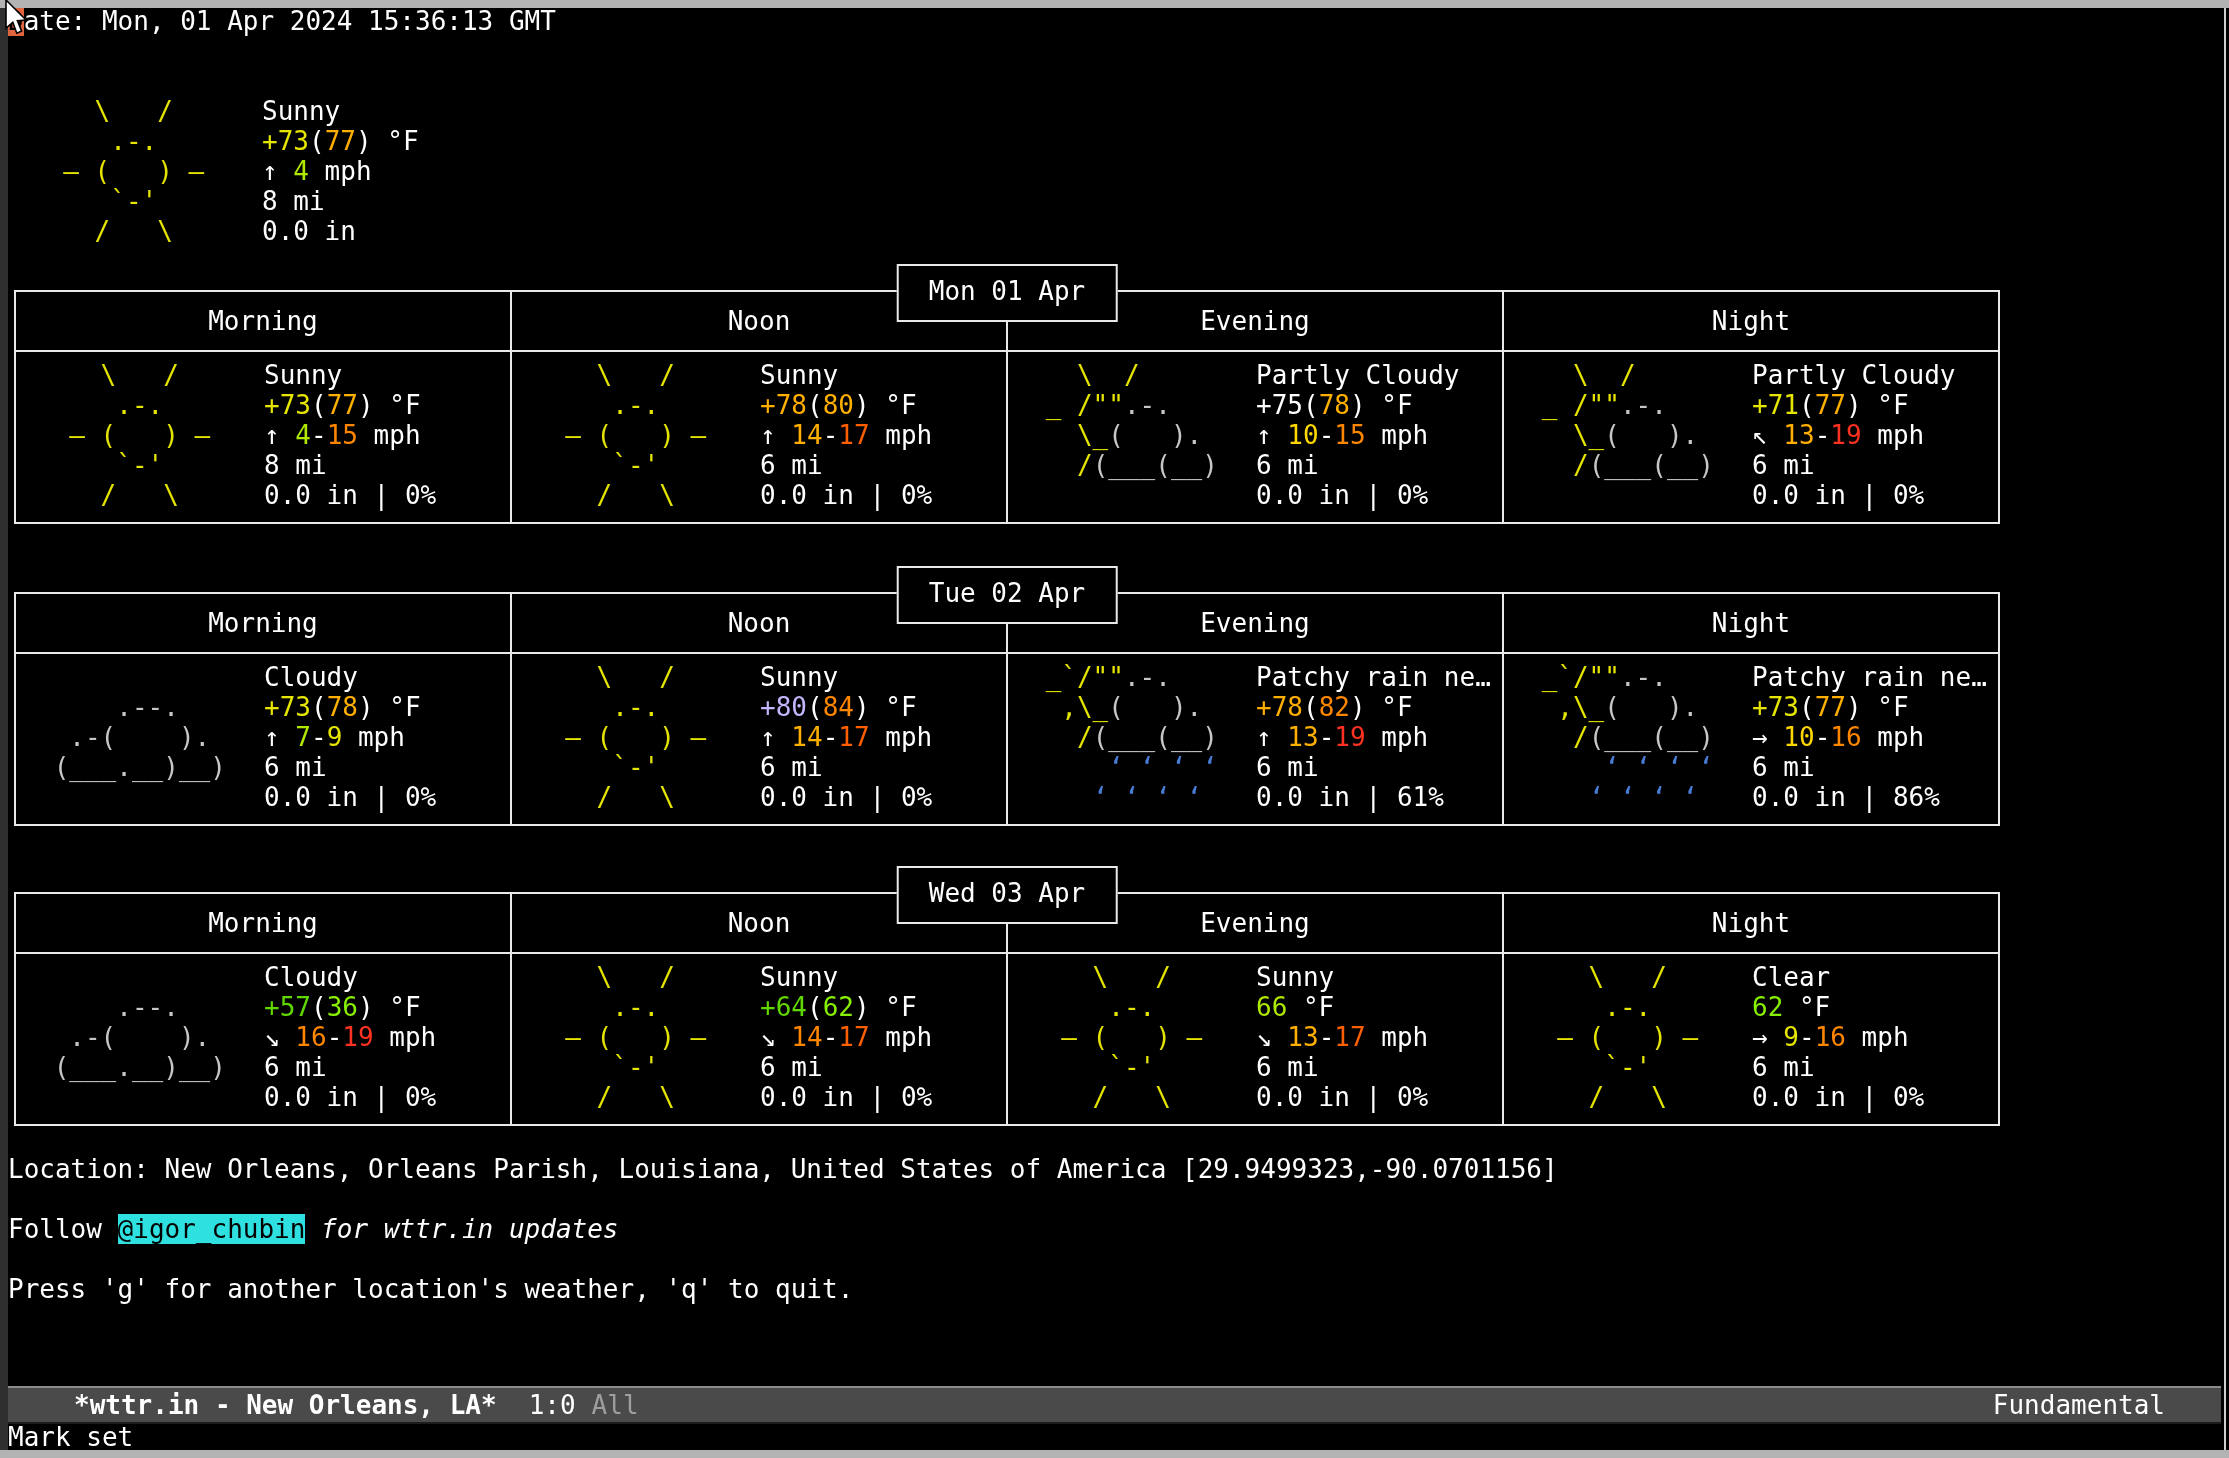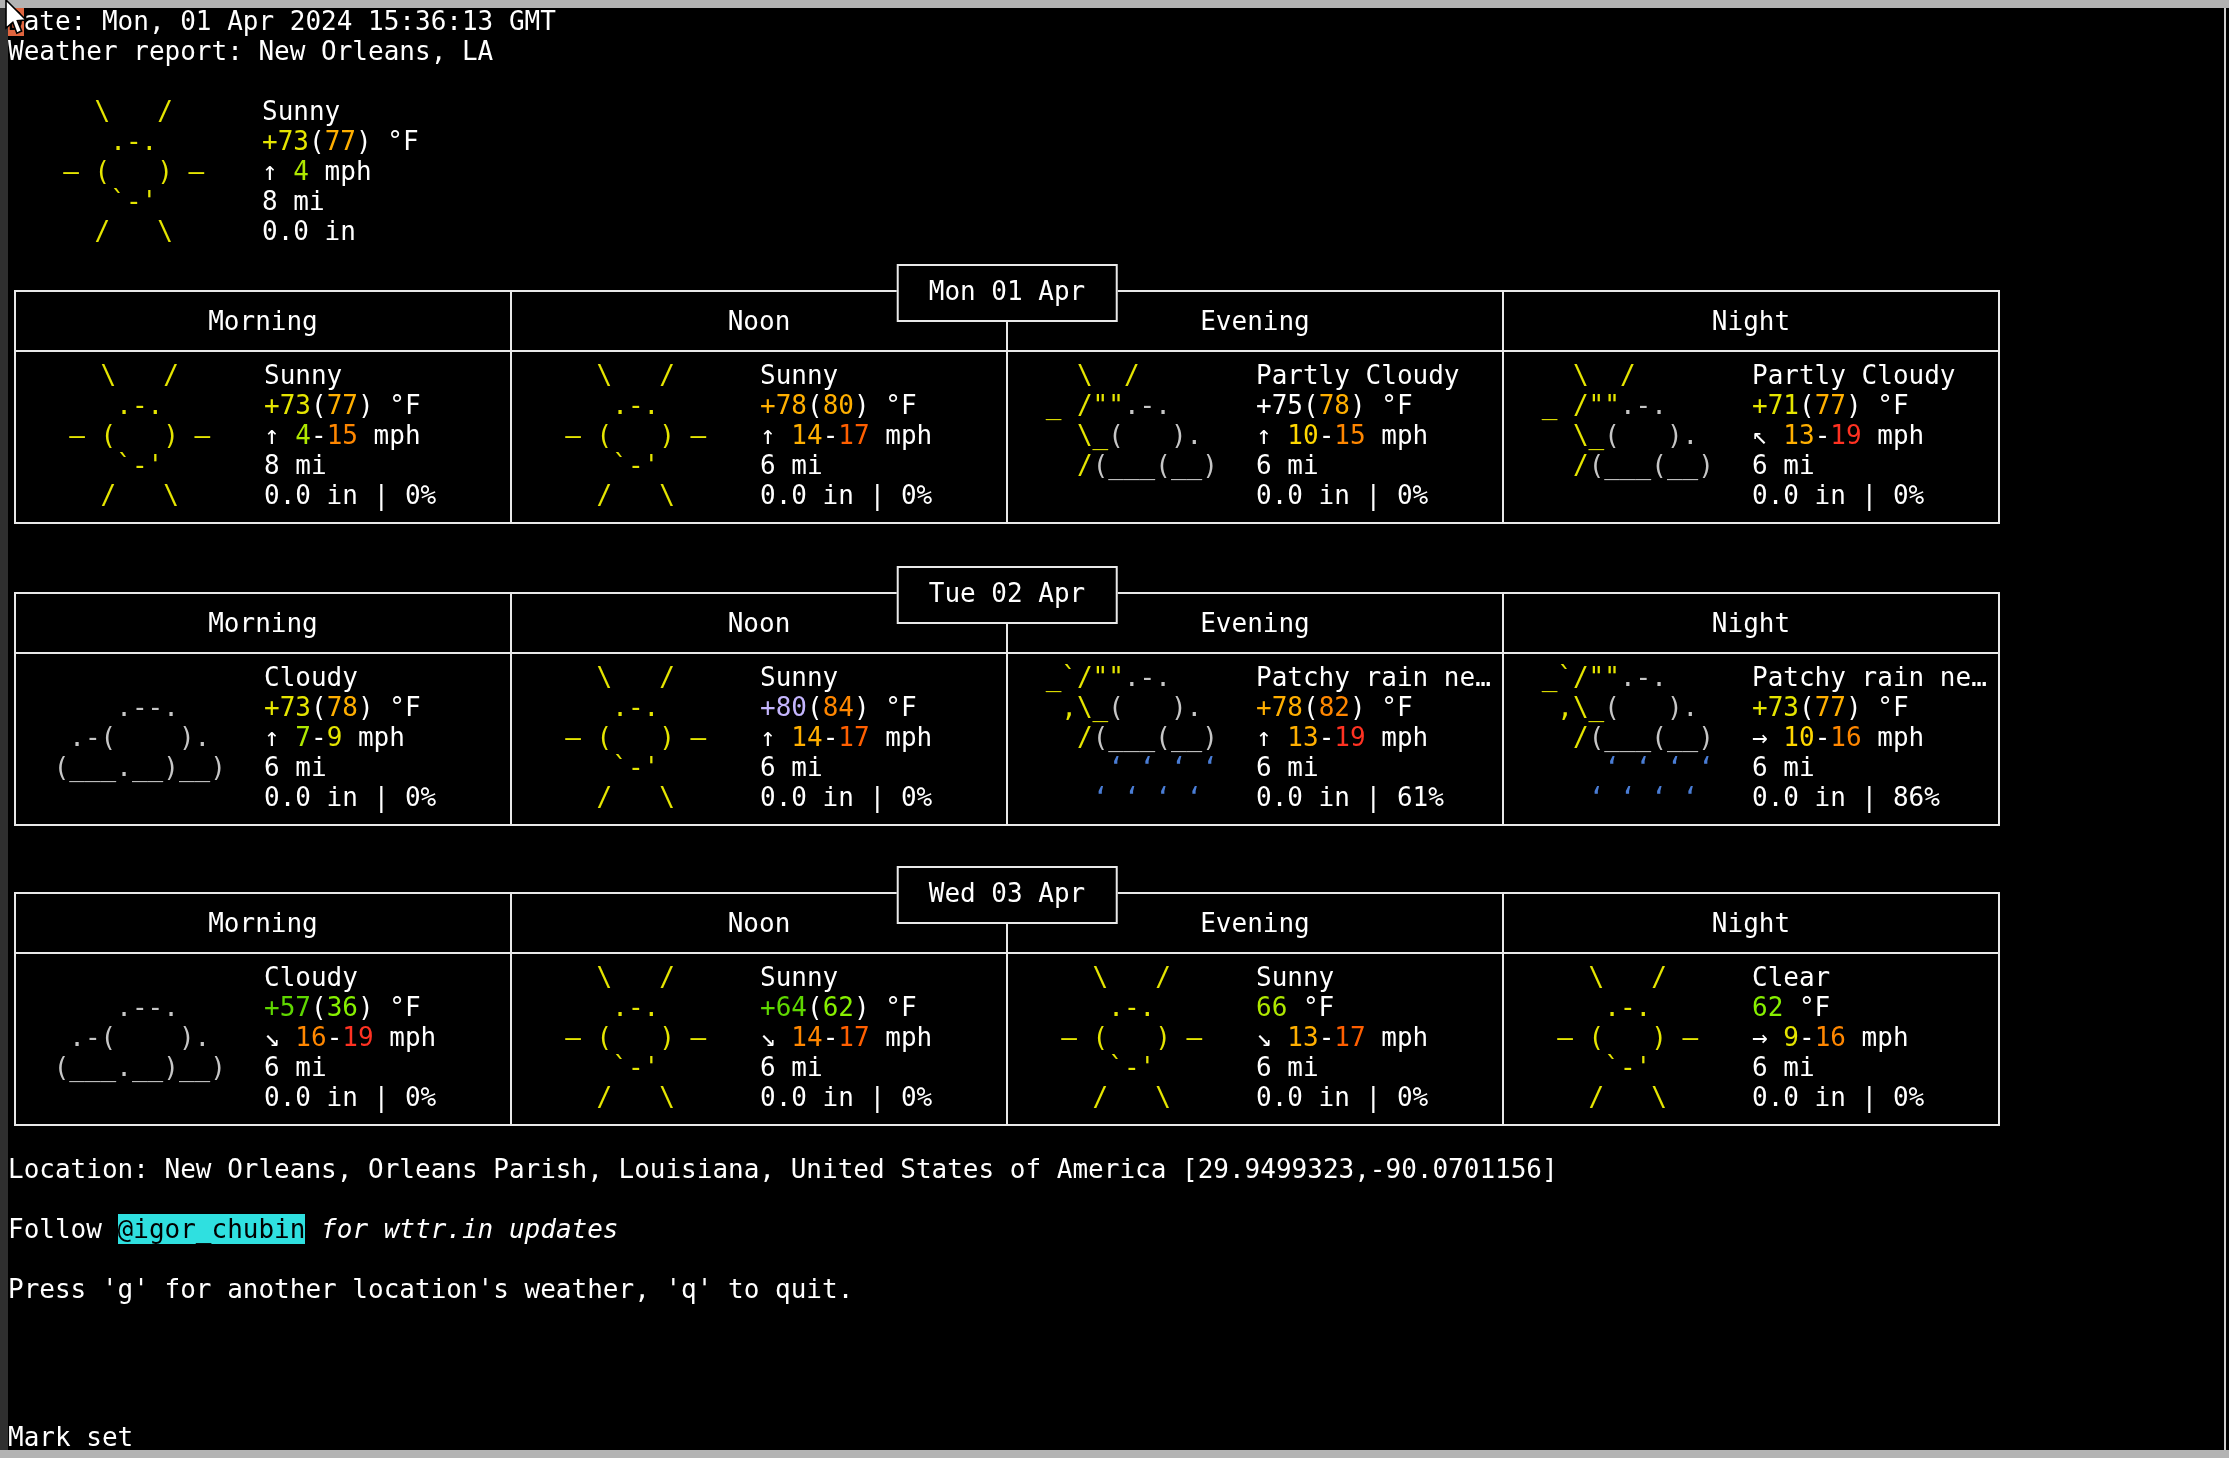--- a/index.html
+++ b/index.html
@@ -37,21 +37,20 @@
   #mouse-cursor{position:absolute;left:4px;top:0;z-index:20;}
 </style>
 </head>
 <body>
 
 <div id="screen">
 
   <div id="buffer">
     <div class="abs" style="left:8px;top:6px;" id="hdr-lines">
         <div class="tline"><span style="background: rgb(224, 101, 63); color: rgb(0, 0, 0);">D</span><span style="color: rgb(255, 255, 255);">ate: Mon, 01 Apr 2024 15:36:13 GMT</span></div>
-        <div class="tline"><span style="color: rgb(255, 255, 255);">Weather report: New Orleans, LA</span></div>
       </div>
 
     <div class="abs" style="left:32px;top:96px;" id="cur-icon">
         <div class="tline"><span style="color: rgb(229, 229, 0);">    \   /</span></div>
         <div class="tline"><span style="color: rgb(229, 229, 0);">     .-.</span></div>
         <div class="tline"><span style="color: rgb(229, 229, 0);">  ― (   ) ―</span></div>
         <div class="tline"><span style="color: rgb(229, 229, 0);">     `-'</span></div>
         <div class="tline"><span style="color: rgb(229, 229, 0);">    /   \</span></div>
       </div>
     <div class="abs" style="left:262px;top:96px;" id="cur-text">
@@ -294,20 +293,26 @@
             </div>
           </div>
         </div>
       </div>
 
     <div class="abs tline" style="left:8px;top:1154px;" id="loc-line"><span style="color: rgb(255, 255, 255);">Location: New Orleans, Orleans Parish, Louisiana, United States of America [29.9499323,-90.0701156]</span></div>
     <div class="abs tline" style="left:8px;top:1214px;" id="follow-line"><span style="color: rgb(255, 255, 255);">Follow </span><span style="background: rgb(47, 224, 224); color: rgb(0, 0, 0);">@igor_chubin</span><span style="color: rgb(255, 255, 255); font-style: italic;"> for wttr.in updates</span></div>
     <div class="abs tline" style="left:8px;top:1274px;" id="press-line"><span style="color: rgb(255, 255, 255);">Press 'g' for another location's weather, 'q' to quit.</span></div>
   </div>
 
+  <div id="modeline">
+    <span class="ml-title">*wttr.in - New Orleans, LA*</span>
+    <span class="ml-pos">1:0</span>
+    <span class="ml-scroll">All</span>
+    <span class="ml-mode">Fundamental</span>
+  </div>
 
   <div class="abs tline" style="left:8px;top:1422px;">Mark set</div>
 
   <div id="top-edge"></div>
   <div id="bottom-edge"></div>
   <div id="left-fringe"></div>
   <div id="right-divider"></div>
 
   <div id="mouse-cursor">
     <svg width="28" height="38" viewBox="0 0 14 19">

